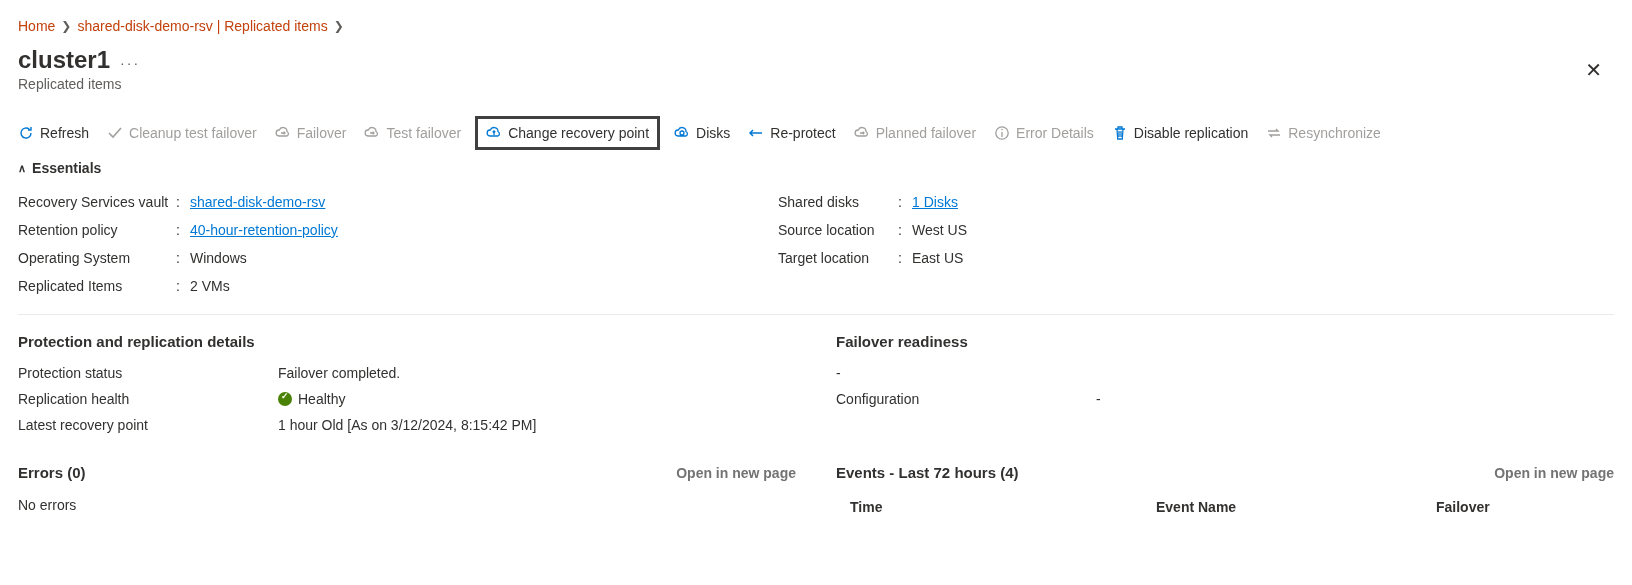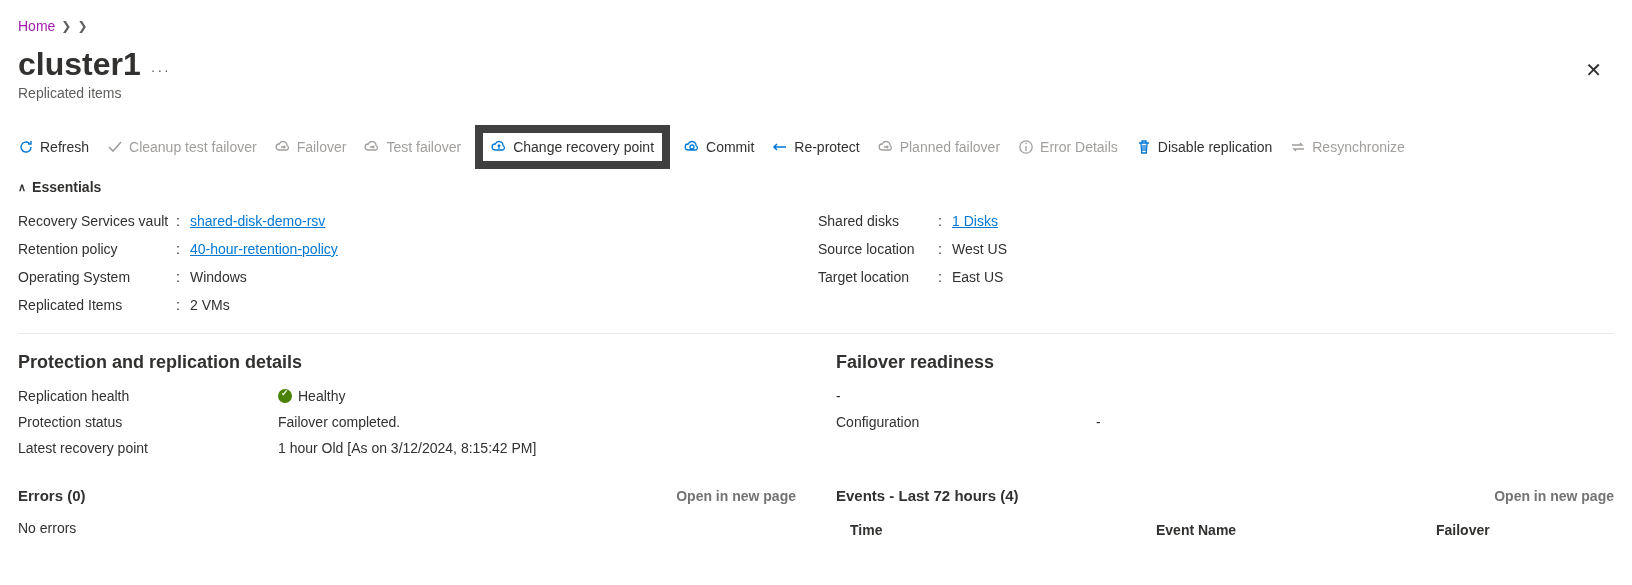--- a/index.html
+++ b/index.html
@@ -5,61 +5,61 @@
   * { box-sizing: border-box; }
   body {
     font-family: "Segoe UI", Arial, sans-serif;
     font-size: 14px;
     color: #323130;
     margin: 0;
     padding: 18px 18px 18px 18px;
     background: #fff;
   }
   .breadcrumb { display: flex; align-items: center; gap: 6px; margin-bottom: 10px; }
-  .breadcrumb a { color: #a21caf; text-decoration: none; }
+  .breadcrumb a { color: #c2410c; text-decoration: none; }
   .breadcrumb .chev { color: #605e5c; font-size: 12px; }
   .title-row { display: flex; align-items: baseline; gap: 10px; }
-  .title { font-size: 32px; font-weight: 600; margin: 2px 0 0 0; }
+  .title { font-size: 24px; font-weight: 600; margin: 2px 0 0 0; }
   .title-more { color: #605e5c; letter-spacing: 2px; }
   .subtitle { color: #605e5c; font-size: 14px; margin-top: 2px; }
   .close-x { position: absolute; top: 58px; right: 30px; font-size: 20px; color: #323130; cursor: pointer; }
   .toolbar {
     display: flex;
     align-items: center;
     gap: 18px;
     margin-top: 28px;
     padding: 2px 0 10px 0;
     flex-wrap: wrap;
   }
   .tb-btn { display: inline-flex; align-items: center; gap: 6px; font-size: 14px; cursor: pointer; }
   .tb-btn.enabled { color: #323130; }
   .tb-btn.enabled .tb-icon { color: #0078d4; }
   .tb-btn.disabled { color: #a19f9d; cursor: default; }
   .tb-btn.disabled .tb-icon { color: #a19f9d; }
   .tb-icon { display: inline-flex; width: 16px; height: 16px; align-items: center; justify-content: center; }
   .tb-btn.highlight {
-    border: 8px solid #404040;
+    border: 3px solid #404040;
     padding: 6px 8px;
     margin: -6px -4px;
   }
   .trash-icon { color: #0078d4; }
   .tb-btn.disable-rep .trash-icon { color: #0078d4; }
   .essentials-header { display: flex; align-items: center; gap: 6px; font-weight: 600; margin-top: 6px; margin-bottom: 12px; cursor: pointer; }
   .ess-chev { font-size: 11px; }
-  .ess-grid { display: flex; gap: 40px; }
+  .ess-grid { display: flex; }
   .ess-col { flex: 1; max-width: 760px; }
   .ess-row { display: flex; align-items: baseline; padding: 6px 0; }
   .ess-label { width: 158px; color: #323130; }
   .ess-colon { width: 14px; color: #323130; }
   .ess-val { color: #323130; }
   .ess-val a { color: #0078d4; text-decoration: underline; }
   hr.sep { border: none; border-top: 1px solid #edebe9; margin: 14px 0 18px 0; }
   .two-col { display: flex; gap: 40px; }
   .col { flex: 1; }
-  .sect-h { font-weight: 600; font-size: 18px; margin-bottom: 10px; }
+  .sect-h { font-weight: 600; font-size: 15px; margin-bottom: 10px; }
   .kv-row { display: flex; padding: 5px 0; }
   .kv-label { width: 260px; color: #323130; }
   .kv-val { }
   .health-dot {
     display: inline-block;
     width: 14px; height: 14px;
     border-radius: 50%;
     background: #498205;
     position: relative;
     vertical-align: -2px;
@@ -83,20 +83,21 @@
   .ev-head .c3 { flex: 1; }
   .no-errors { padding: 4px 0; }
   svg { display: block; }
 </style>
 </head>
 <body>
 
 <div class="breadcrumb">
   <a href="#">Home</a>
   <span class="chev">❯</span>
+  <a href="#">shared-disk-demo-rsv | Replicated items</a>
   <span class="chev">❯</span>
 </div>
 
 <div class="title-row">
   <h1 class="title">cluster1</h1>
   <span class="title-more">···</span>
 </div>
 <div class="subtitle">Replicated items</div>
 
 <span class="close-x">✕</span>
@@ -146,21 +147,21 @@
     </span>
     <span>Change recovery point</span>
   </span>
 
   <span class="tb-btn enabled">
     <span class="tb-icon">
       <svg viewBox="0 0 16 16" width="16" height="16">
           <path fill="none" stroke="currentColor" stroke-width="1.3" d="M4 11a3 3 0 0 1 .3-6A4 4 0 0 1 12 6.5 2.5 2.5 0 0 1 12 11H4z M6 8a2 2 0 0 1 4 0 M10 8a2 2 0 0 1-4 0"></path>
         </svg>
     </span>
-    <span>Commit</span>
+    <span>Disks</span>
   </span>
 
   <span class="tb-btn enabled">
     <span class="tb-icon">
       <svg viewBox="0 0 16 16" width="16" height="16">
           <path fill="none" stroke="currentColor" stroke-width="1.5" d="M14 8H2m3-3L2 8l3 3"></path>
         </svg>
     </span>
     <span>Re-protect</span>
   </span>
@@ -249,29 +250,29 @@
       <span class="ess-val">East US</span>
     </div>
   </div>
 </div>
 
 <hr class="sep">
 
 <div class="two-col">
   <div class="col">
     <div class="sect-h">Protection and replication details</div>
+    <div class="kv-row">
+      <span class="kv-label">Protection status</span>
+      <span class="kv-val">Failover completed.</span>
+    </div>
     <div class="kv-row">
       <span class="kv-label">Replication health</span>
       <span class="kv-val">
         <span class="health-dot"></span><span>Healthy</span>
       </span>
-    </div>
-    <div class="kv-row">
-      <span class="kv-label">Protection status</span>
-      <span class="kv-val">Failover completed.</span>
     </div>
     <div class="kv-row">
       <span class="kv-label">Latest recovery point</span>
       <span class="kv-val">1 hour Old [As on 3/12/2024, 8:15:42 PM]</span>
     </div>
   </div>
   <div class="col">
     <div class="sect-h">Failover readiness</div>
     <div class="kv-row">
       <span class="kv-val">-</span>

